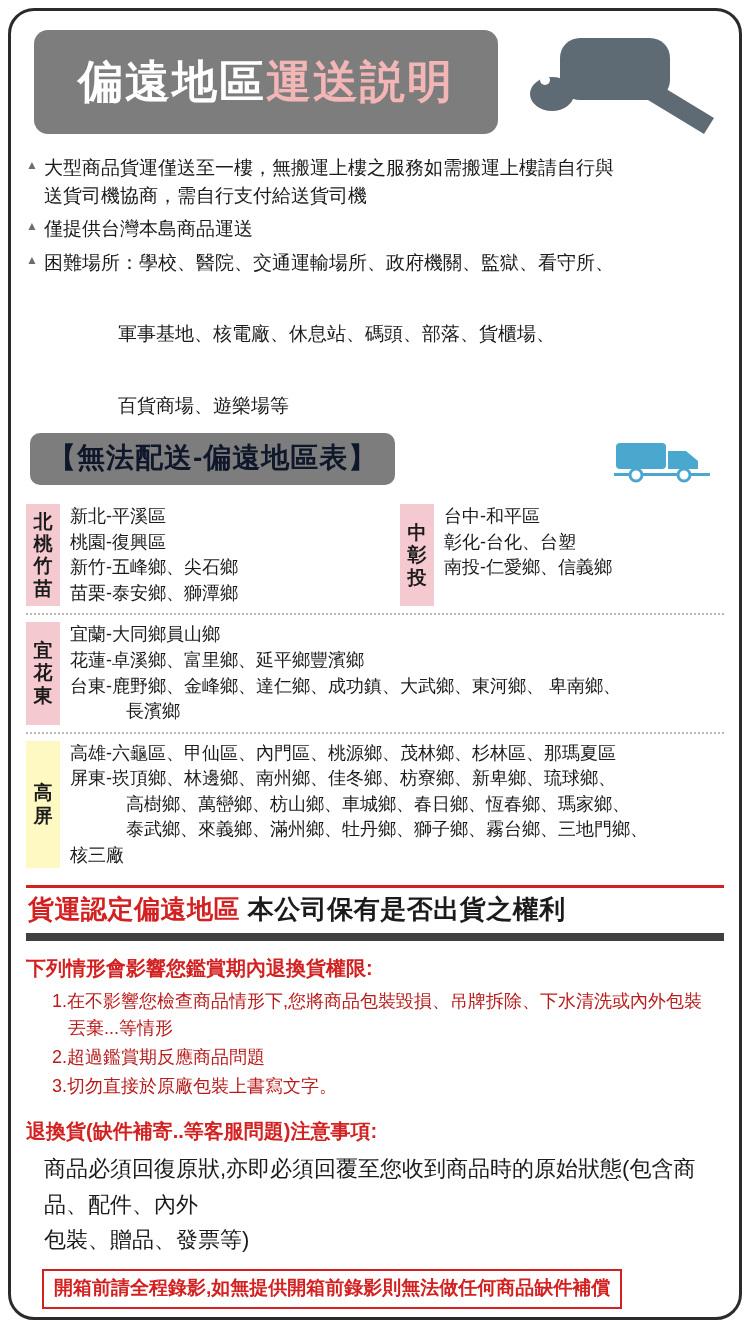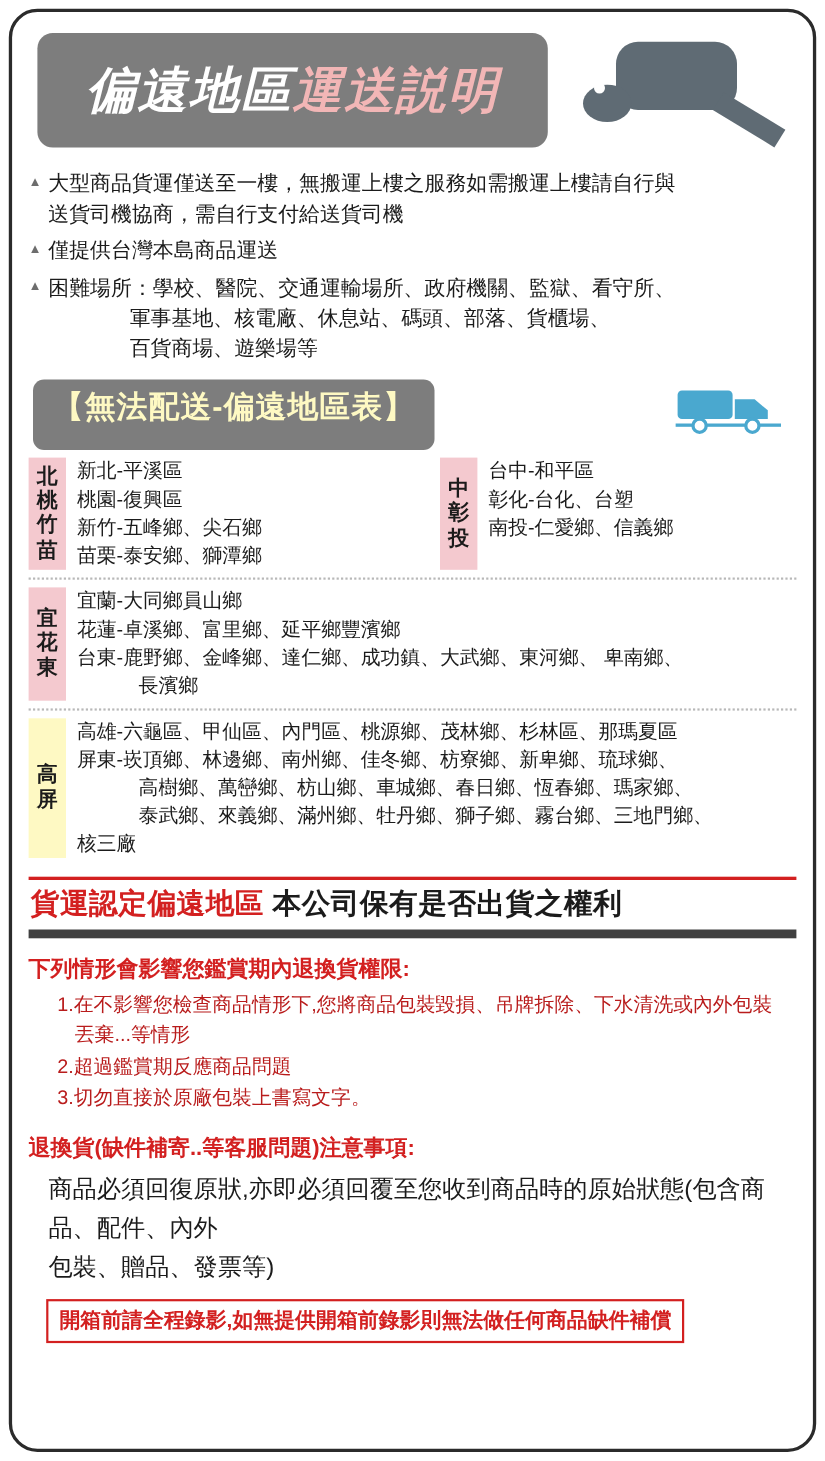--- a/index.html
+++ b/index.html
@@ -43,21 +43,20 @@
     display: flex;
     align-items: center;
     justify-content: center;
   }
   .banner-text {
     font-size: 45px;
     font-weight: bold;
     letter-spacing: 2px;
     color: #ffffff;
     white-space: nowrap;
-    font-style: italic;
   }
   .banner-text .accent { color: #f2b6b6; }
 
   .truck-art {
     position: absolute;
     right: 6px; top: 8px;
     width: 210px; height: 108px;
   }
 
   
@@ -73,35 +72,35 @@
     margin-bottom: 6px;
   }
   .tri {
     color: #6d6d6d;
     font-size: 12px;
     line-height: 1.9;
     margin-right: 6px;
     flex: 0 0 auto;
   }
   .note-body { flex: 1 1 auto; }
-  .note-body .indent { display: block; padding-left: 74px; }
+  .note-body .indent { display: block; padding-left: 74px; margin-top: 44px; }
 
   
   .section-title-row {
     position: relative;
     height: 58px;
     margin-top: 14px;
   }
   .section-title {
     position: absolute;
     left: 4px; top: 0;
-    padding: 6px 18px 20px 18px;
+    padding: 6px 18px 8px 18px;
     background: #7d7d7d;
     border-radius: 10px;
-    color: #fef9c3;
+    color: #0f172a;
     font-size: 28px;
     font-weight: bold;
     letter-spacing: 1px;
   }
   .mini-truck {
     position: absolute;
     right: 14px; top: 4px;
     width: 96px; height: 46px;
   }
 

